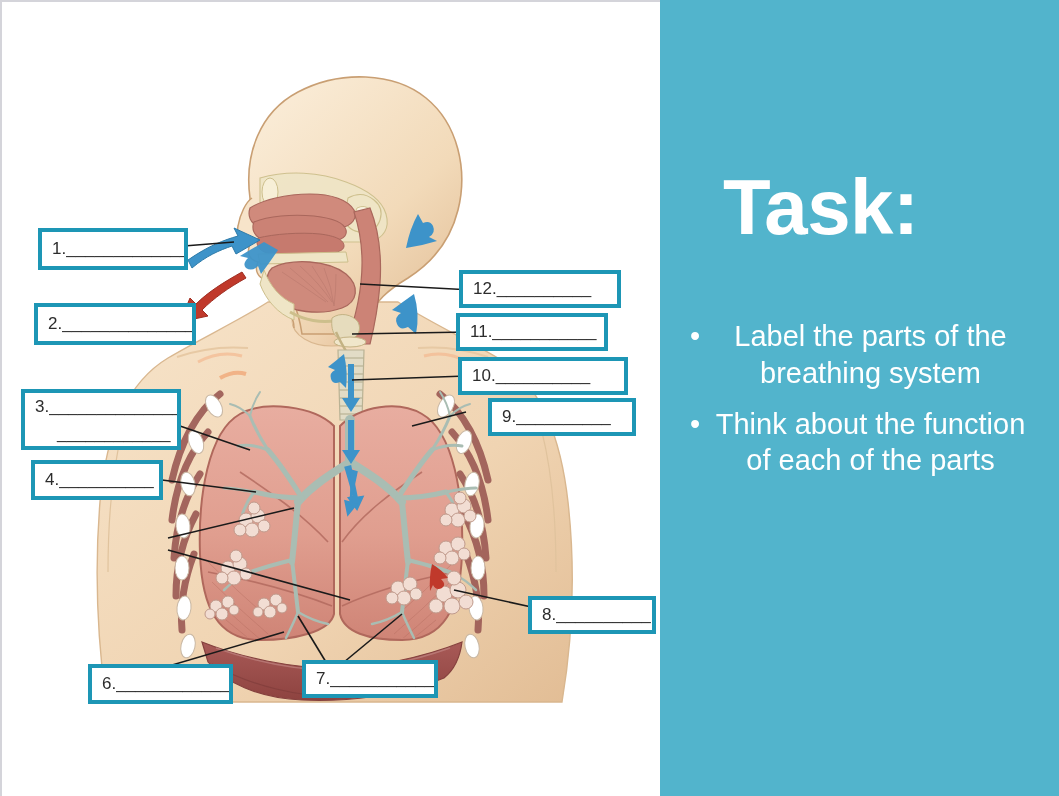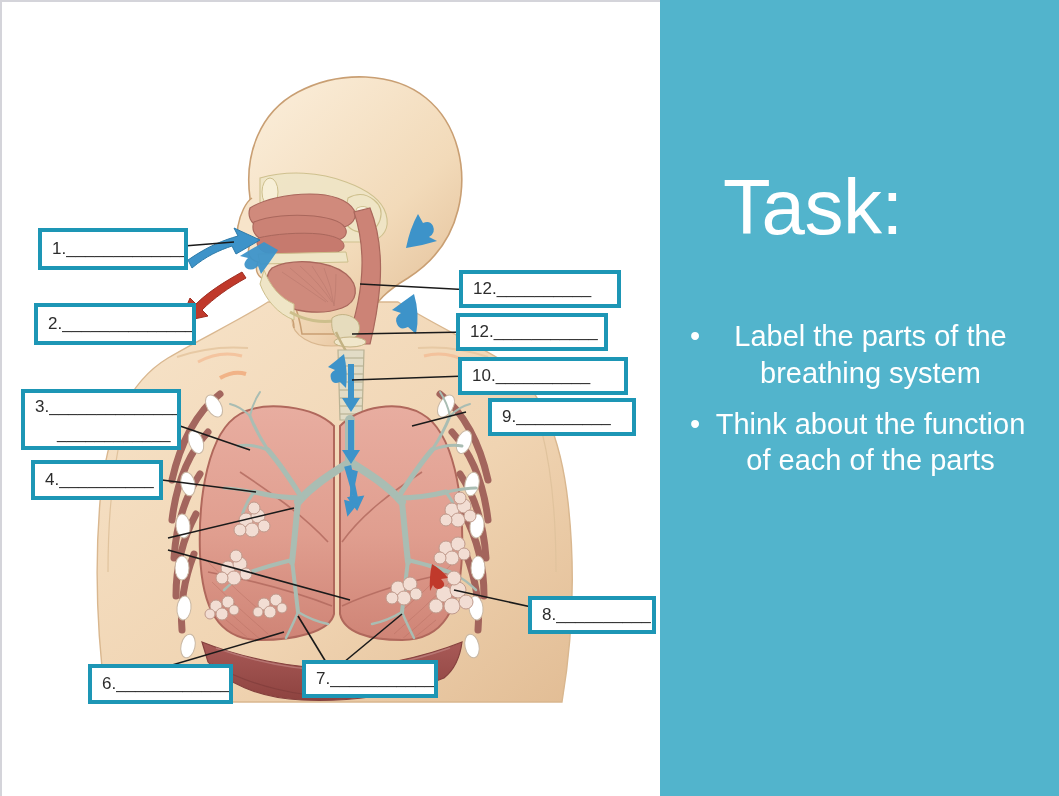--- a/index.html
+++ b/index.html
@@ -39,21 +39,21 @@
     background: #52b4cc;
     box-sizing: border-box;
   }
   #task-title {
     position: absolute;
     left: 63px;
     top: 168px;
     font-size: 78px;
     line-height: 1.0;
     color: #ffffff;
-    font-weight: 400;
+    font-weight: 700;
     letter-spacing: -0.5px;
     white-space: nowrap;
   }
   #task-bullets {
     position: absolute;
     left: 30px;
     top: 318px;
     width: 350px;
     color: #ffffff;
   }
@@ -463,21 +463,21 @@
 
   <div class="ansbox" style="left:460px; top:398px; width:148px; height:38px;margin-left:28px;">
     <span>9.__________</span>
   </div>
 
   <div class="ansbox" style="left:458px; top:357px; width:170px; height:38px;">
     <span>10.__________</span>
   </div>
 
   <div class="ansbox" style="left:456px; top:313px; width:152px; height:38px;">
-    <span>12.___________</span>
+    <span>11.___________</span>
   </div>
 
   <div class="ansbox" style="left:459px; top:270px; width:162px; height:38px;">
     <span>12.__________</span>
   </div>
 
   <div id="task-panel">
     <div id="task-title">Task:</div>
 
     <div id="task-bullets">

